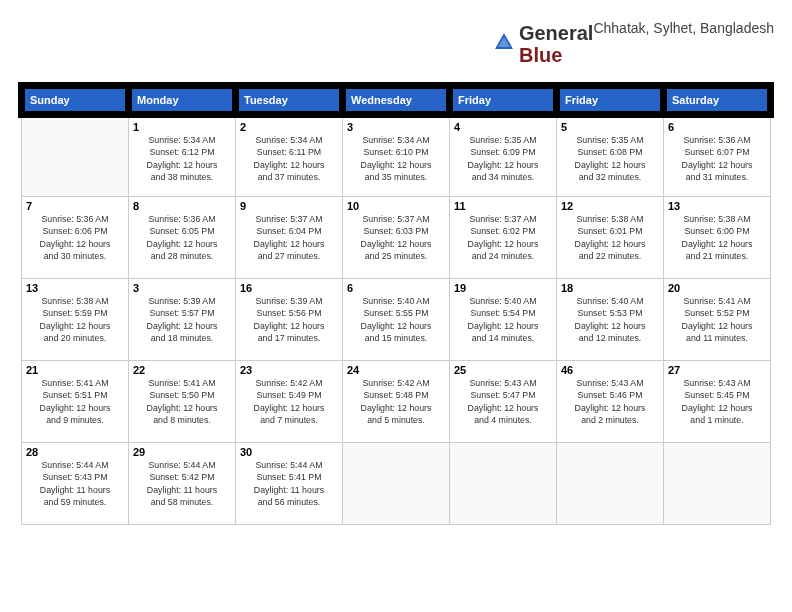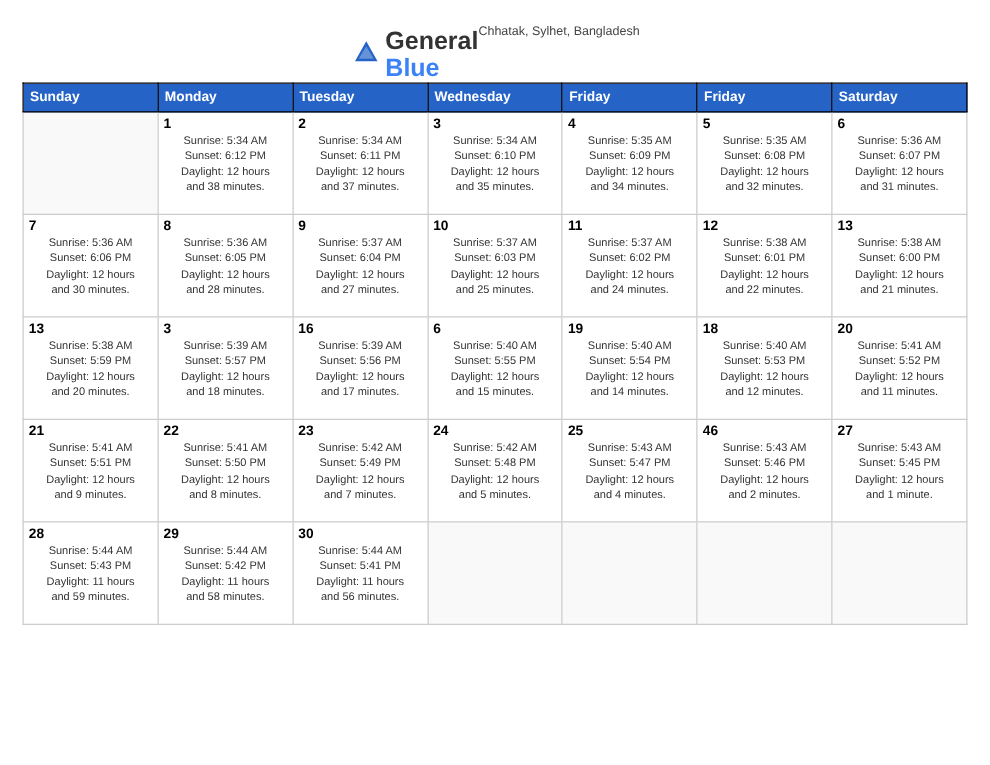--- a/index.html
+++ b/index.html
@@ -11,68 +11,68 @@
       overflow: hidden;
     }
     .page {
       width: 792px;
       height: 612px;
       padding: 18px 18px 10px 18px;
       background: #fff;
     }
     .header {
       display: flex;
-      justify-content: center;
+      justify-content: flex-end;
       align-items: flex-start;
-      margin-bottom: 0;
+      margin-bottom: 16px;
     }
     .logo {
       display: flex;
       align-items: center;
       margin-top: 4px;
     }
     .logo-text {
       font-size: 20px;
       font-weight: bold;
       line-height: 1.1;
     }
     .logo-general { color: #333; }
-    .logo-blue { color: #3b82f6; }
+    .logo-blue { color: #7f1d1d; }
     .logo-icon {
       width: 22px;
       height: 22px;
       margin-left: 2px;
     }
     .title-block {
       text-align: right;
     }
     .month-title {
       font-size: 32px;
       font-weight: bold;
       color: #222;
       line-height: 1.1;
     }
     .location {
-      font-size: 10px;
+      font-size: 14px;
       color: #444;
       margin-top: 2px;
     }
     .calendar {
       width: 100%;
       border-collapse: collapse;
       font-size: 9.5px;
     }
     .calendar th {
       background: #2563c7;
       color: #fff;
       text-align: left;
       padding: 5px 5px;
       font-size: 11px;
       font-weight: bold;
-      border: 1px solid #000000;
+      border: 7px solid #000000;
     }
     .calendar td {
       border: 1px solid #ccc;
       vertical-align: top;
       padding: 3px 4px;
       width: 107px;
       min-height: 80px;
       height: 80px;
     }
     .day-num {

